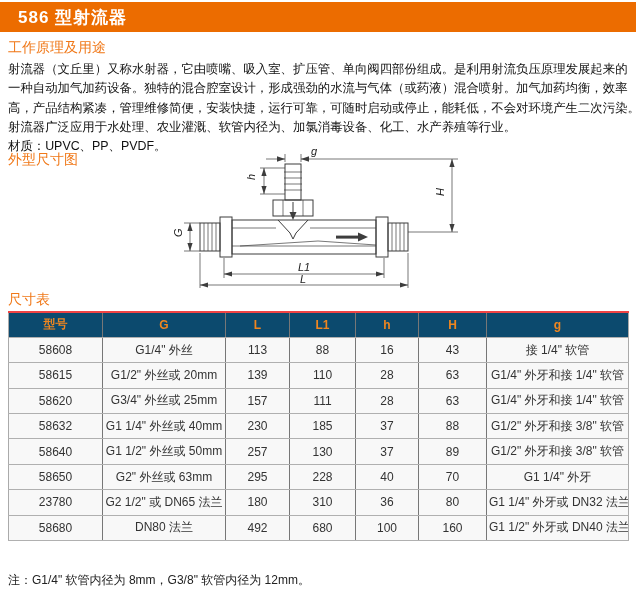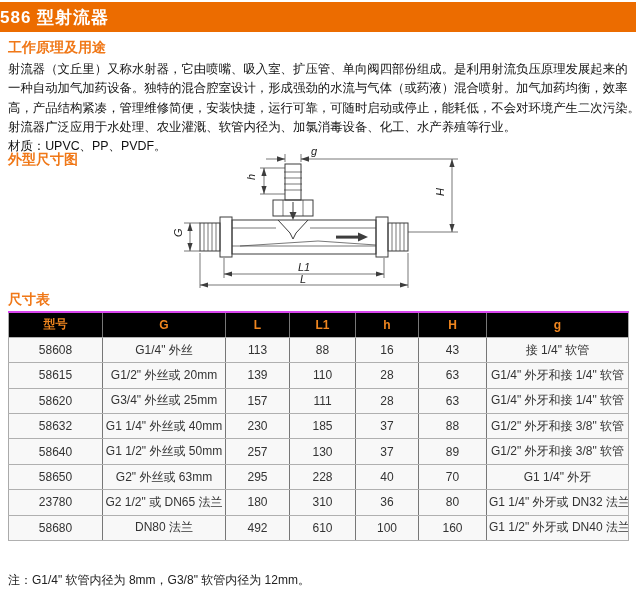--- a/index.html
+++ b/index.html
@@ -14,26 +14,27 @@
     width:636px;height:590px;
     background:#fff;
     font-family:"Liberation Sans","DejaVu Sans",sans-serif;
     overflow:hidden;
   }
   .titlebar{
     position:absolute;top:2px;left:0;right:0;height:30px;
     background:var(--orange);
     color:#fff;
     display:flex;align-items:center;
+    padding-left:18px;
   }
   .titlebar h1{font-size:17px;font-weight:bold;letter-spacing:1px;}
   .sec-heading{
     position:absolute;left:8px;
     color:var(--title-orange);
-    font-size:14px;font-weight:bold;
+    font-size:14px;font-weight:normal;
   }
   #heading-principle{top:39px;}
   #heading-figure{top:151px;text-align:center;}
   #heading-table{top:291px;}
   .para{
     position:absolute;top:60px;left:8px;width:624px;
     color:#111;font-size:12.4px;line-height:19.3px;
   }
   .para .pline{white-space:nowrap;}
   .figure-wrap{
@@ -54,22 +55,22 @@
     text-align:center;vertical-align:middle;
     border-top:1px solid #b0b0b0;
     border-bottom:1px solid #b0b0b0;
     border-left:1px solid #777;
     border-right:1px solid #777;
     background:#f8f8f8;
     padding:0 2px;
     overflow:hidden;white-space:nowrap;
   }
   table.sizes th{
-    color:var(--th-orange);font-weight:bold;background:#000000;
-    border-top:2px solid #d946ef;
+    color:var(--th-orange);font-weight:bold;background:#0c4a6e;
+    border-top:2px solid #ef4444;
   }
   table.sizes tr td:first-child, table.sizes tr th:first-child{border-left:1px solid #aaa;}
   table.sizes tr td:last-child, table.sizes tr th:last-child{border-right:1px solid #aaa;}
   .note{
     position:absolute;top:572px;left:8px;
     font-size:12px;color:#222;
   }
 </style>
 </head>
 <body>
@@ -253,21 +254,21 @@
           <td>180</td>
           <td>310</td>
           <td>36</td>
           <td>80</td>
           <td>G1 1/4" 外牙或 DN32 法兰</td>
         </tr>
         <tr>
           <td>58680</td>
           <td>DN80 法兰</td>
           <td>492</td>
-          <td>610</td>
+          <td>680</td>
           <td>100</td>
           <td>160</td>
           <td>G1 1/2" 外牙或 DN40 法兰</td>
         </tr>
       </tbody>
   </table>
 
   <div class="note">注：G1/4" 软管内径为 8mm，G3/8" 软管内径为 12mm。</div>
 
 </div>

